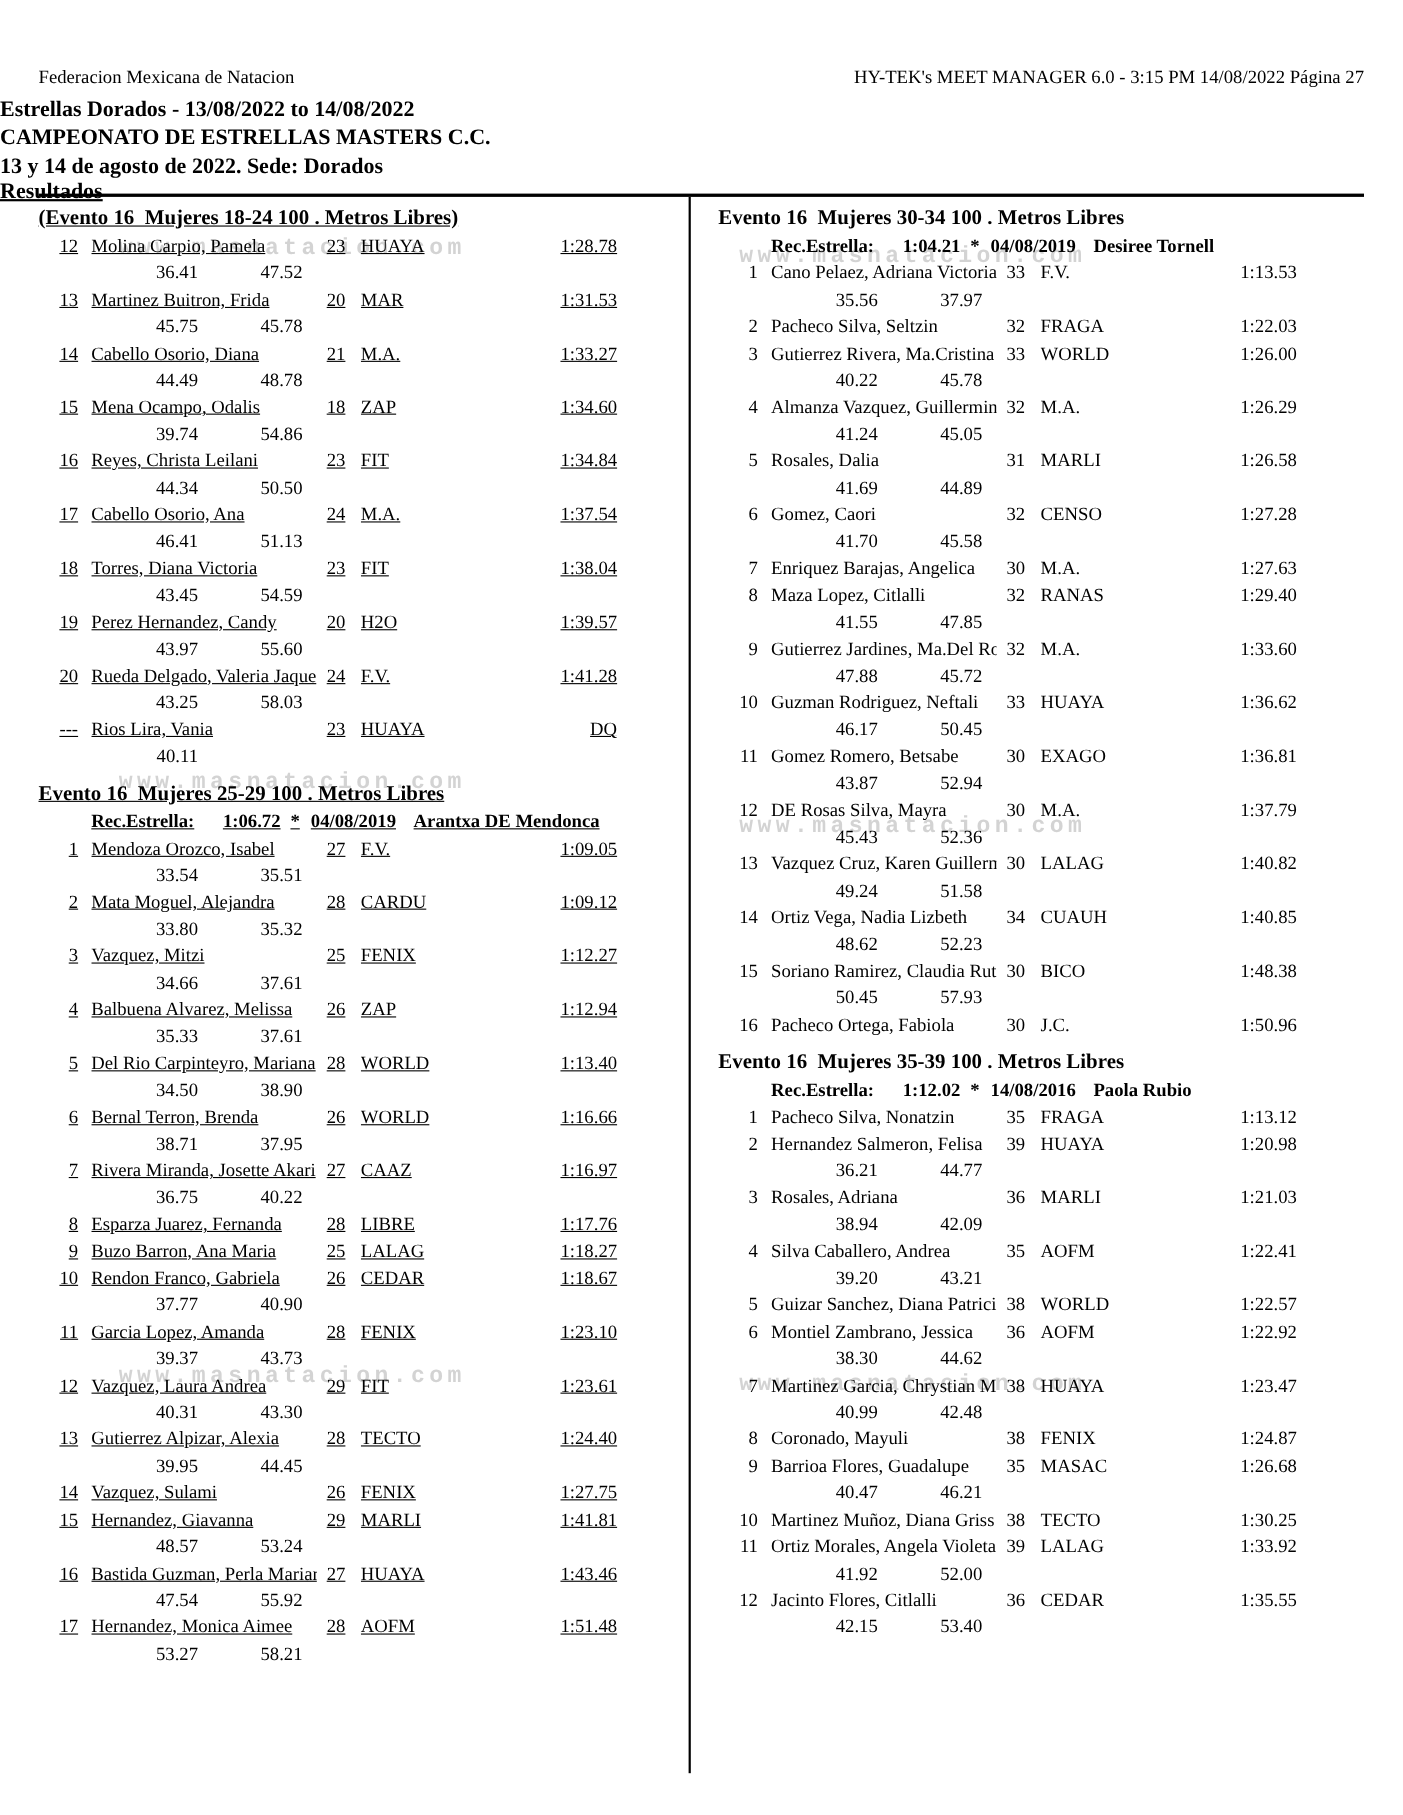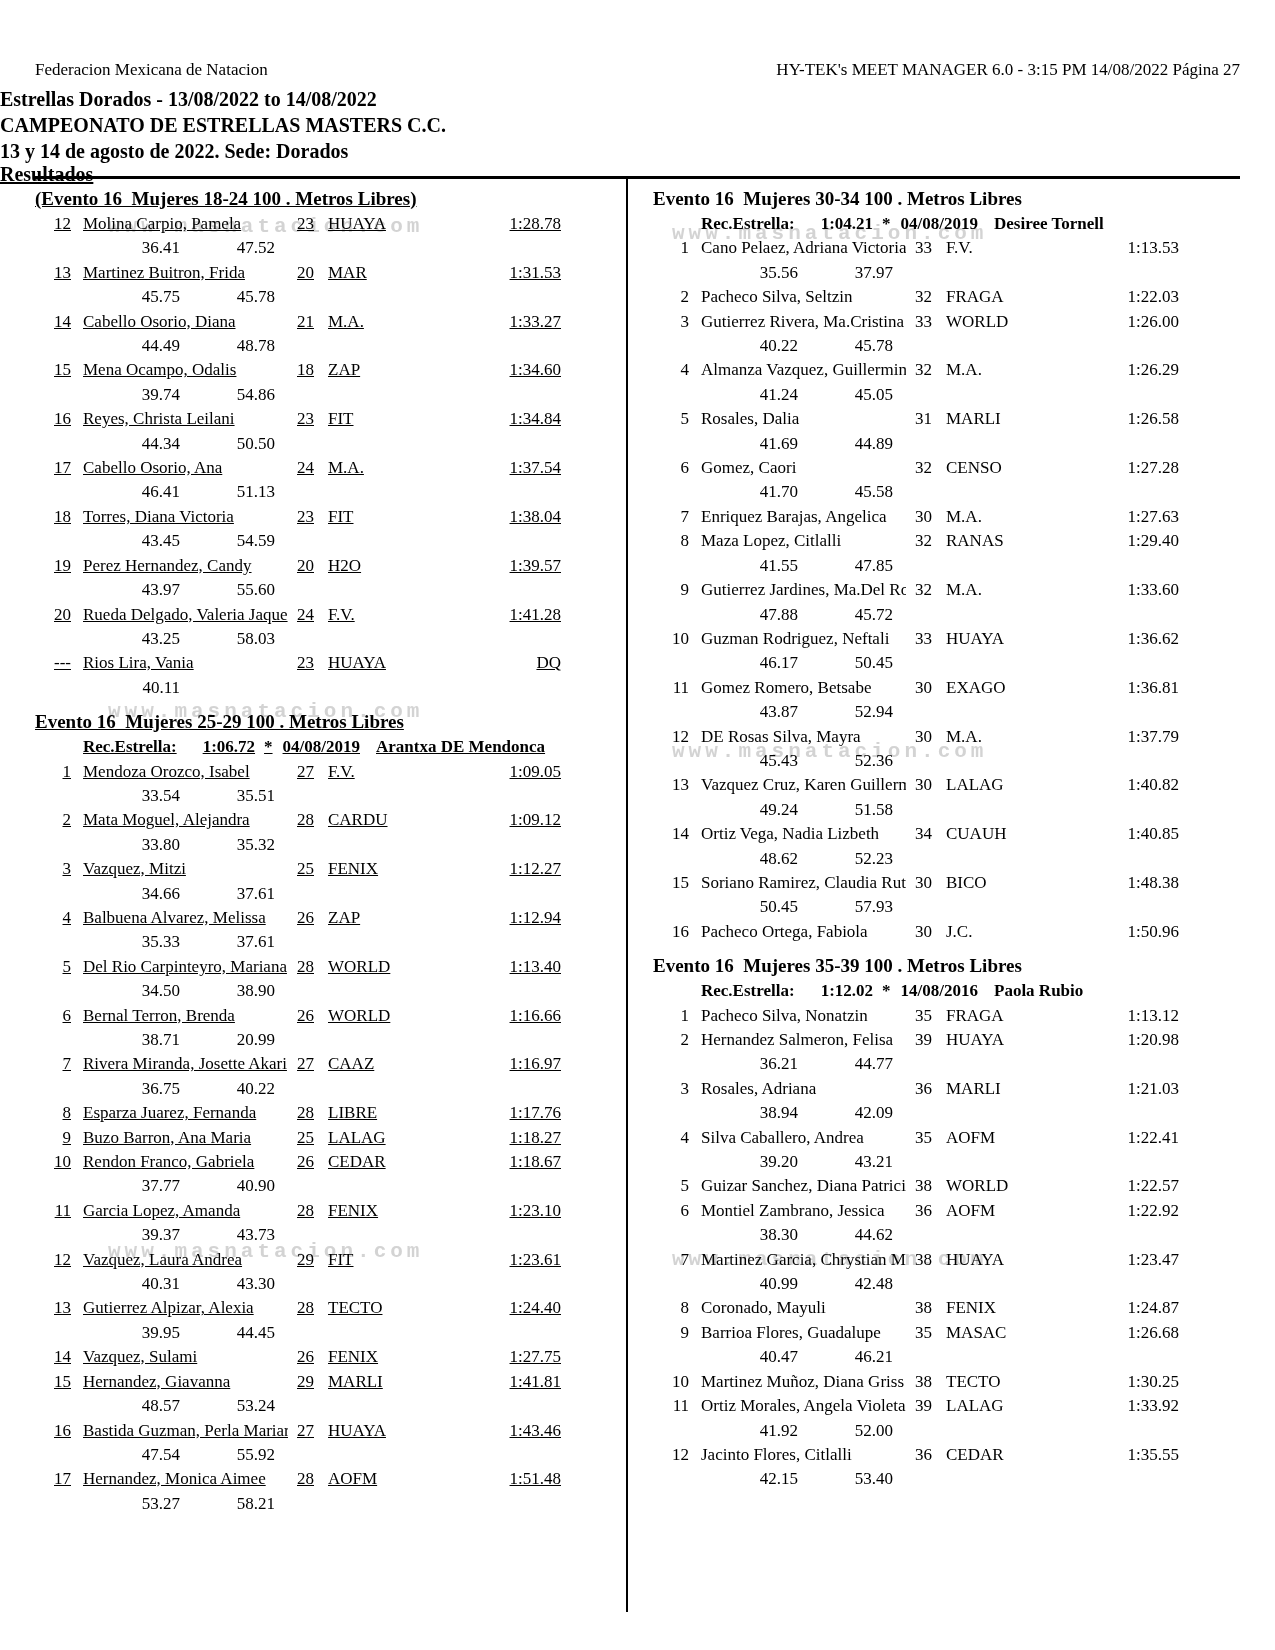--- a/index.html
+++ b/index.html
@@ -188,21 +188,21 @@
       <span class="time">1:13.40</span>
     </div>
     <div class="row-splits"><span class="s1">34.50</span><span class="s2">38.90</span></div>
     <div class="row-main">
       <span class="rank">6</span>
       <span class="swimmer">Bernal Terron, Brenda</span>
       <span class="age">26</span>
       <span class="team">WORLD</span>
       <span class="time">1:16.66</span>
     </div>
-    <div class="row-splits"><span class="s1">38.71</span><span class="s2">20.99</span></div>
+    <div class="row-splits"><span class="s1">38.71</span><span class="s2">37.95</span></div>
     <div class="row-main">
       <span class="rank">7</span>
       <span class="swimmer">Rivera Miranda, Josette Akari</span>
       <span class="age">27</span>
       <span class="team">CAAZ</span>
       <span class="time">1:16.97</span>
     </div>
     <div class="row-splits"><span class="s1">36.75</span><span class="s2">40.22</span></div>
     <div class="row-main">
       <span class="rank">8</span>

